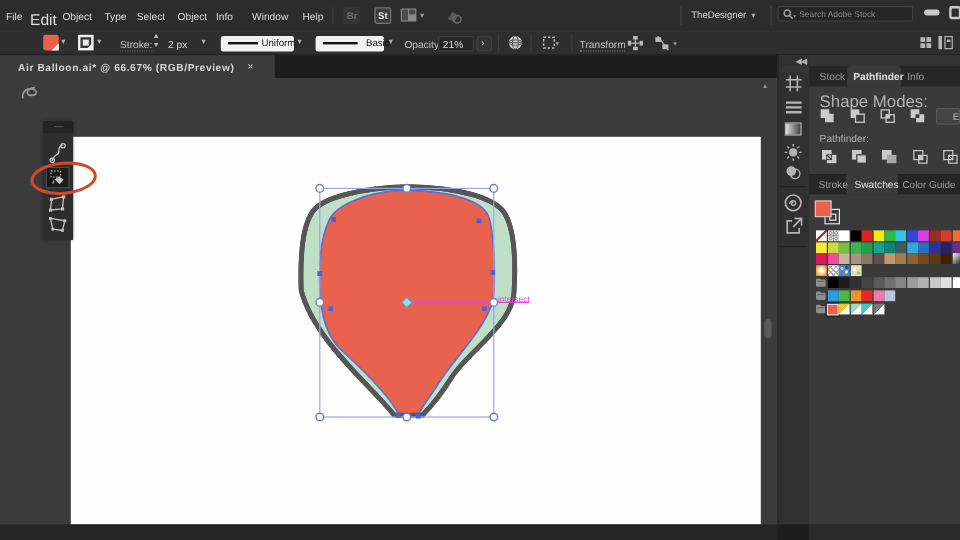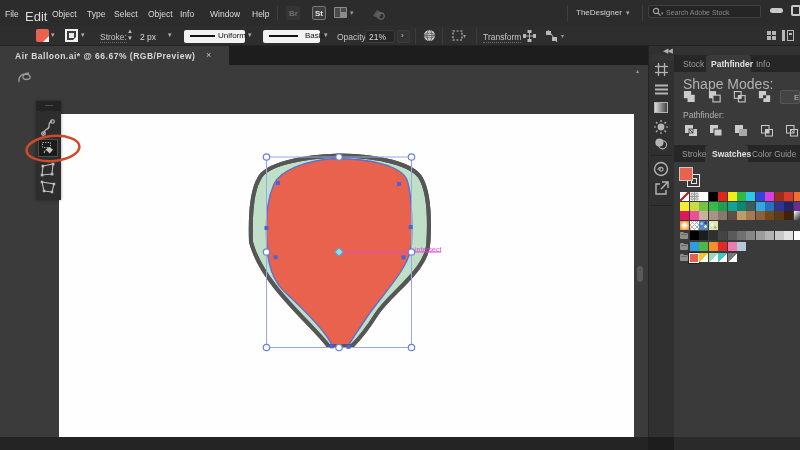--- a/index.html
+++ b/index.html
@@ -277,21 +277,21 @@
 <svg class="a" style="left:785px;top:124px;" width="14" height="13" viewBox="0 0 14 13">
     <rect x="1.5" y="1.5" width="7.5" height="7.5" fill="none" stroke="#cbcbcb" stroke-width="1"></rect>
     <rect x="5.5" y="5.5" width="7" height="6.5" fill="none" stroke="#cbcbcb" stroke-width="1"></rect>
     <line x1="5.5" y1="5.5" x2="9" y2="9" stroke="#cbcbcb" stroke-width=".8"></line>
   </svg>
 
 <div class="a" style="left:674px;top:145px;width:126px;height:17px;background:#262626;"></div>
 <div class="a" style="left:705px;top:145px;width:43px;height:17px;background:#3a3a3a;border-radius:3px 3px 0 0;"></div>
 <div class="a" style="left:674px;top:162px;width:126px;height:275px;background:#3a3a3a;"></div>
 <div class="t" style="left:682px;top:149px;font-size:8.5px;color:#9a9a9a;">Stroke</div>
-<div class="t" style="left:712px;top:149px;font-size:8.5px;font-weight:bold;color:#e2e2e2;">Swatches</div>
+<div class="t" style="left:712px;top:149px;font-size:8.5px;font-weight:normal;color:#e2e2e2;">Swatches</div>
 <div class="t" style="left:752px;top:149px;font-size:8.3px;color:#9a9a9a;">Color Guide</div>
 
 <div class="a" style="left:687px;top:174px;width:13px;height:13px;border:1.5px solid #e8e8e8;background:#3a3a3a;"></div>
 <div class="a" style="left:690.5px;top:177.5px;width:6px;height:6px;border:1px solid #e8e8e8;"></div>
 <div class="a" style="left:679px;top:167px;width:14px;height:14px;background:#e8624e;border:1px solid #c8c8c8;"></div>
 <div class="a" style="left:680.3px;top:192.3px;width:9.0px;height:9.0px;background:linear-gradient(135deg,#fff 42%,#d81e1e 42%,#d81e1e 58%,#fff 58%);"></div>
 <div class="a" style="left:689.8px;top:192.3px;width:9.0px;height:9.0px;background:#f2f2f2;"></div>
 <div class="a" style="left:699.2px;top:192.3px;width:9.0px;height:9.0px;background:#ffffff;"></div>
 <div class="a" style="left:708.6px;top:192.3px;width:9.0px;height:9.0px;background:#000000;"></div>
 <div class="a" style="left:718.1px;top:192.3px;width:9.0px;height:9.0px;background:#e2231a;"></div>

